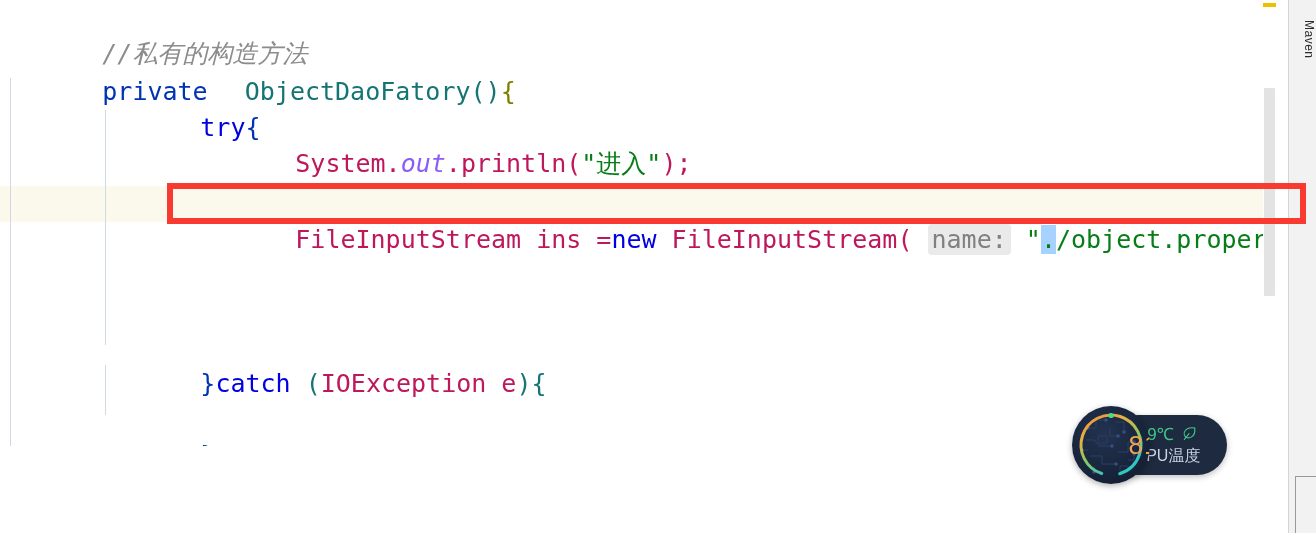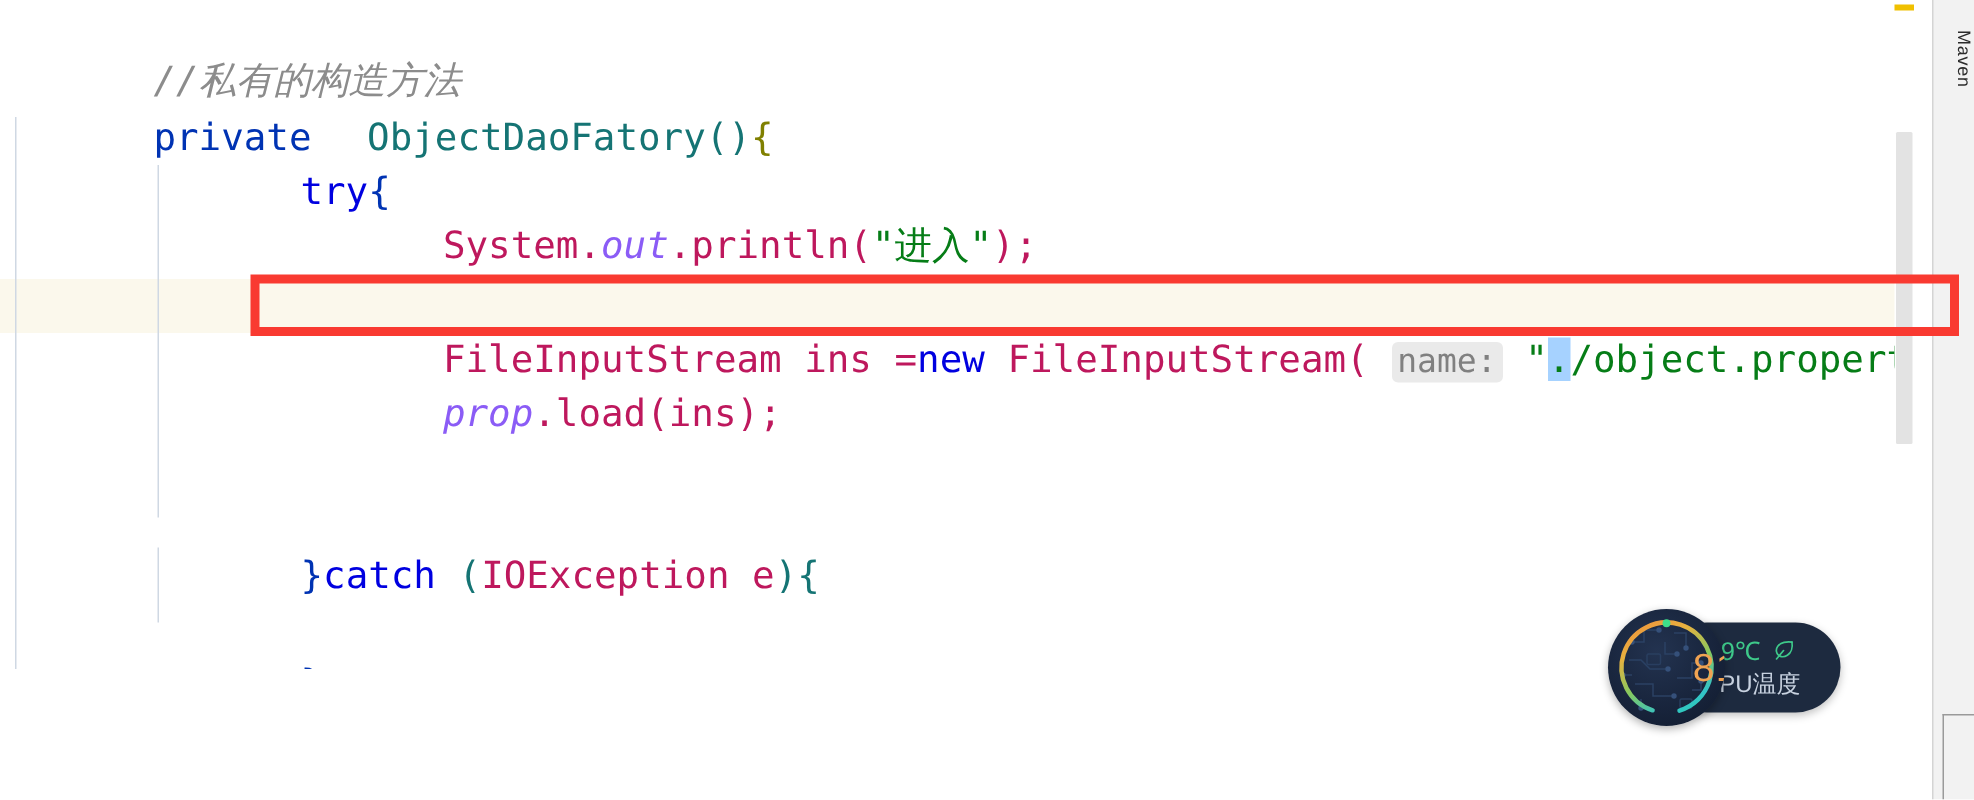--- a/index.html
+++ b/index.html
@@ -71,21 +71,21 @@
   .t-paren    { color: #157474; }
   .t-brace-ol { color: #808000; }
   .t-brace-bl { color: #0033b3; }
 
   
   .param-hint {
     background: #eaeaea;
     color: #808080;
     border-radius: 4px;
     padding: 1px 4px;
-    font-size: 22px;
+    font-size: 25px;
   }
 
   
   .sel-char {
     background: #a6d2ff;
     color: #067d17;
   }
 
   
   #red-box {
@@ -263,23 +263,20 @@
 
     <div class="line" style="top:110px; left:205px;">
       <span class="t-plain">System.</span><span class="t-field">out</span><span class="t-plain">.println(</span><span class="t-string">"进入"</span><span class="t-plain">);</span>
     </div>
 
 
     <div class="line" style="top:186px; left:205px;">
       <span class="t-plain">FileInputStream</span><span class="t-plain"> ins =</span><span class="t-keyword2">new</span><span class="t-plain"> FileInputStream(</span><span class="t-plain"> </span><span class="param-hint">name:</span><span class="t-plain"> </span><span class="t-string">"</span><span class="sel-char">.</span><span class="t-string">/object.properties</span>
     </div>
 
-    <div class="line" style="top:222px; left:205px;">
-      <span class="t-field">prop</span><span class="t-plain">.load(ins);</span>
-    </div>
 
     <div class="line" style="top:330px; left:110px;">
       <span class="t-brace-bl">}</span><span class="t-keyword2">catch</span><span class="t-paren"> (</span><span class="t-plain">IOException e</span><span class="t-paren">){</span>
     </div>
 
 
     <div class="line" style="top:402px; left:110px;">
       <span class="t-brace-bl">}</span>
     </div>
 

